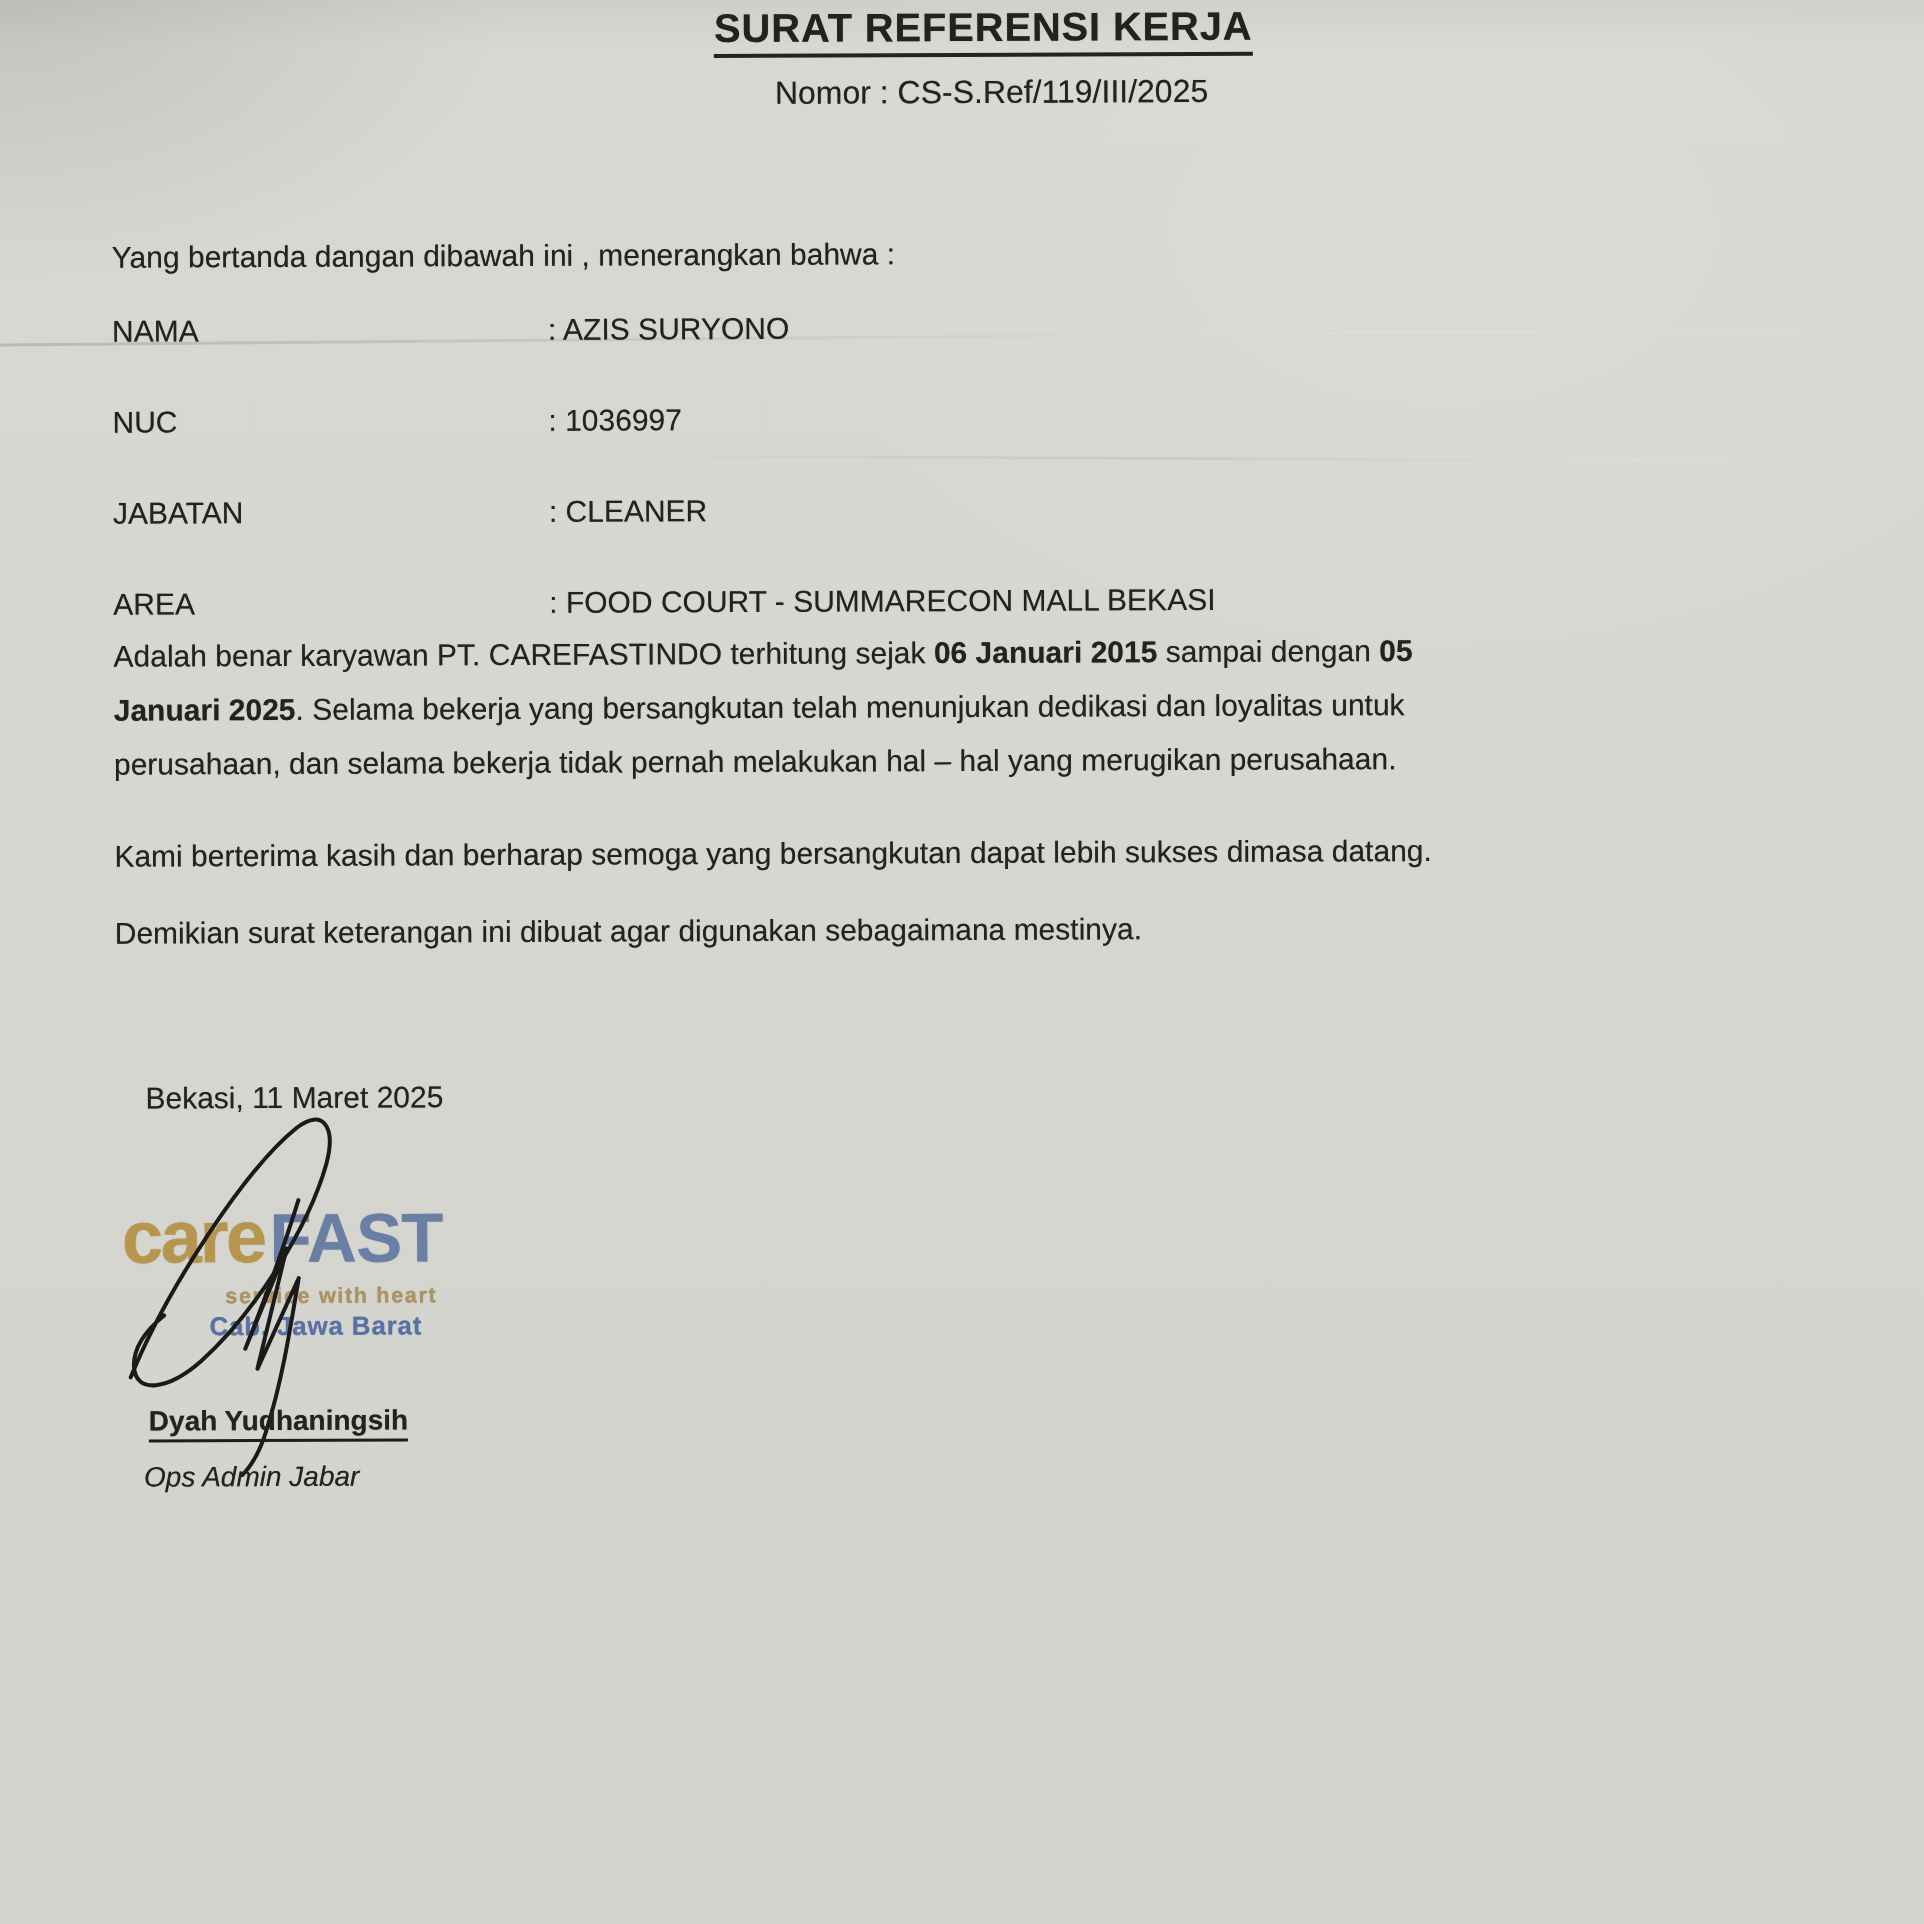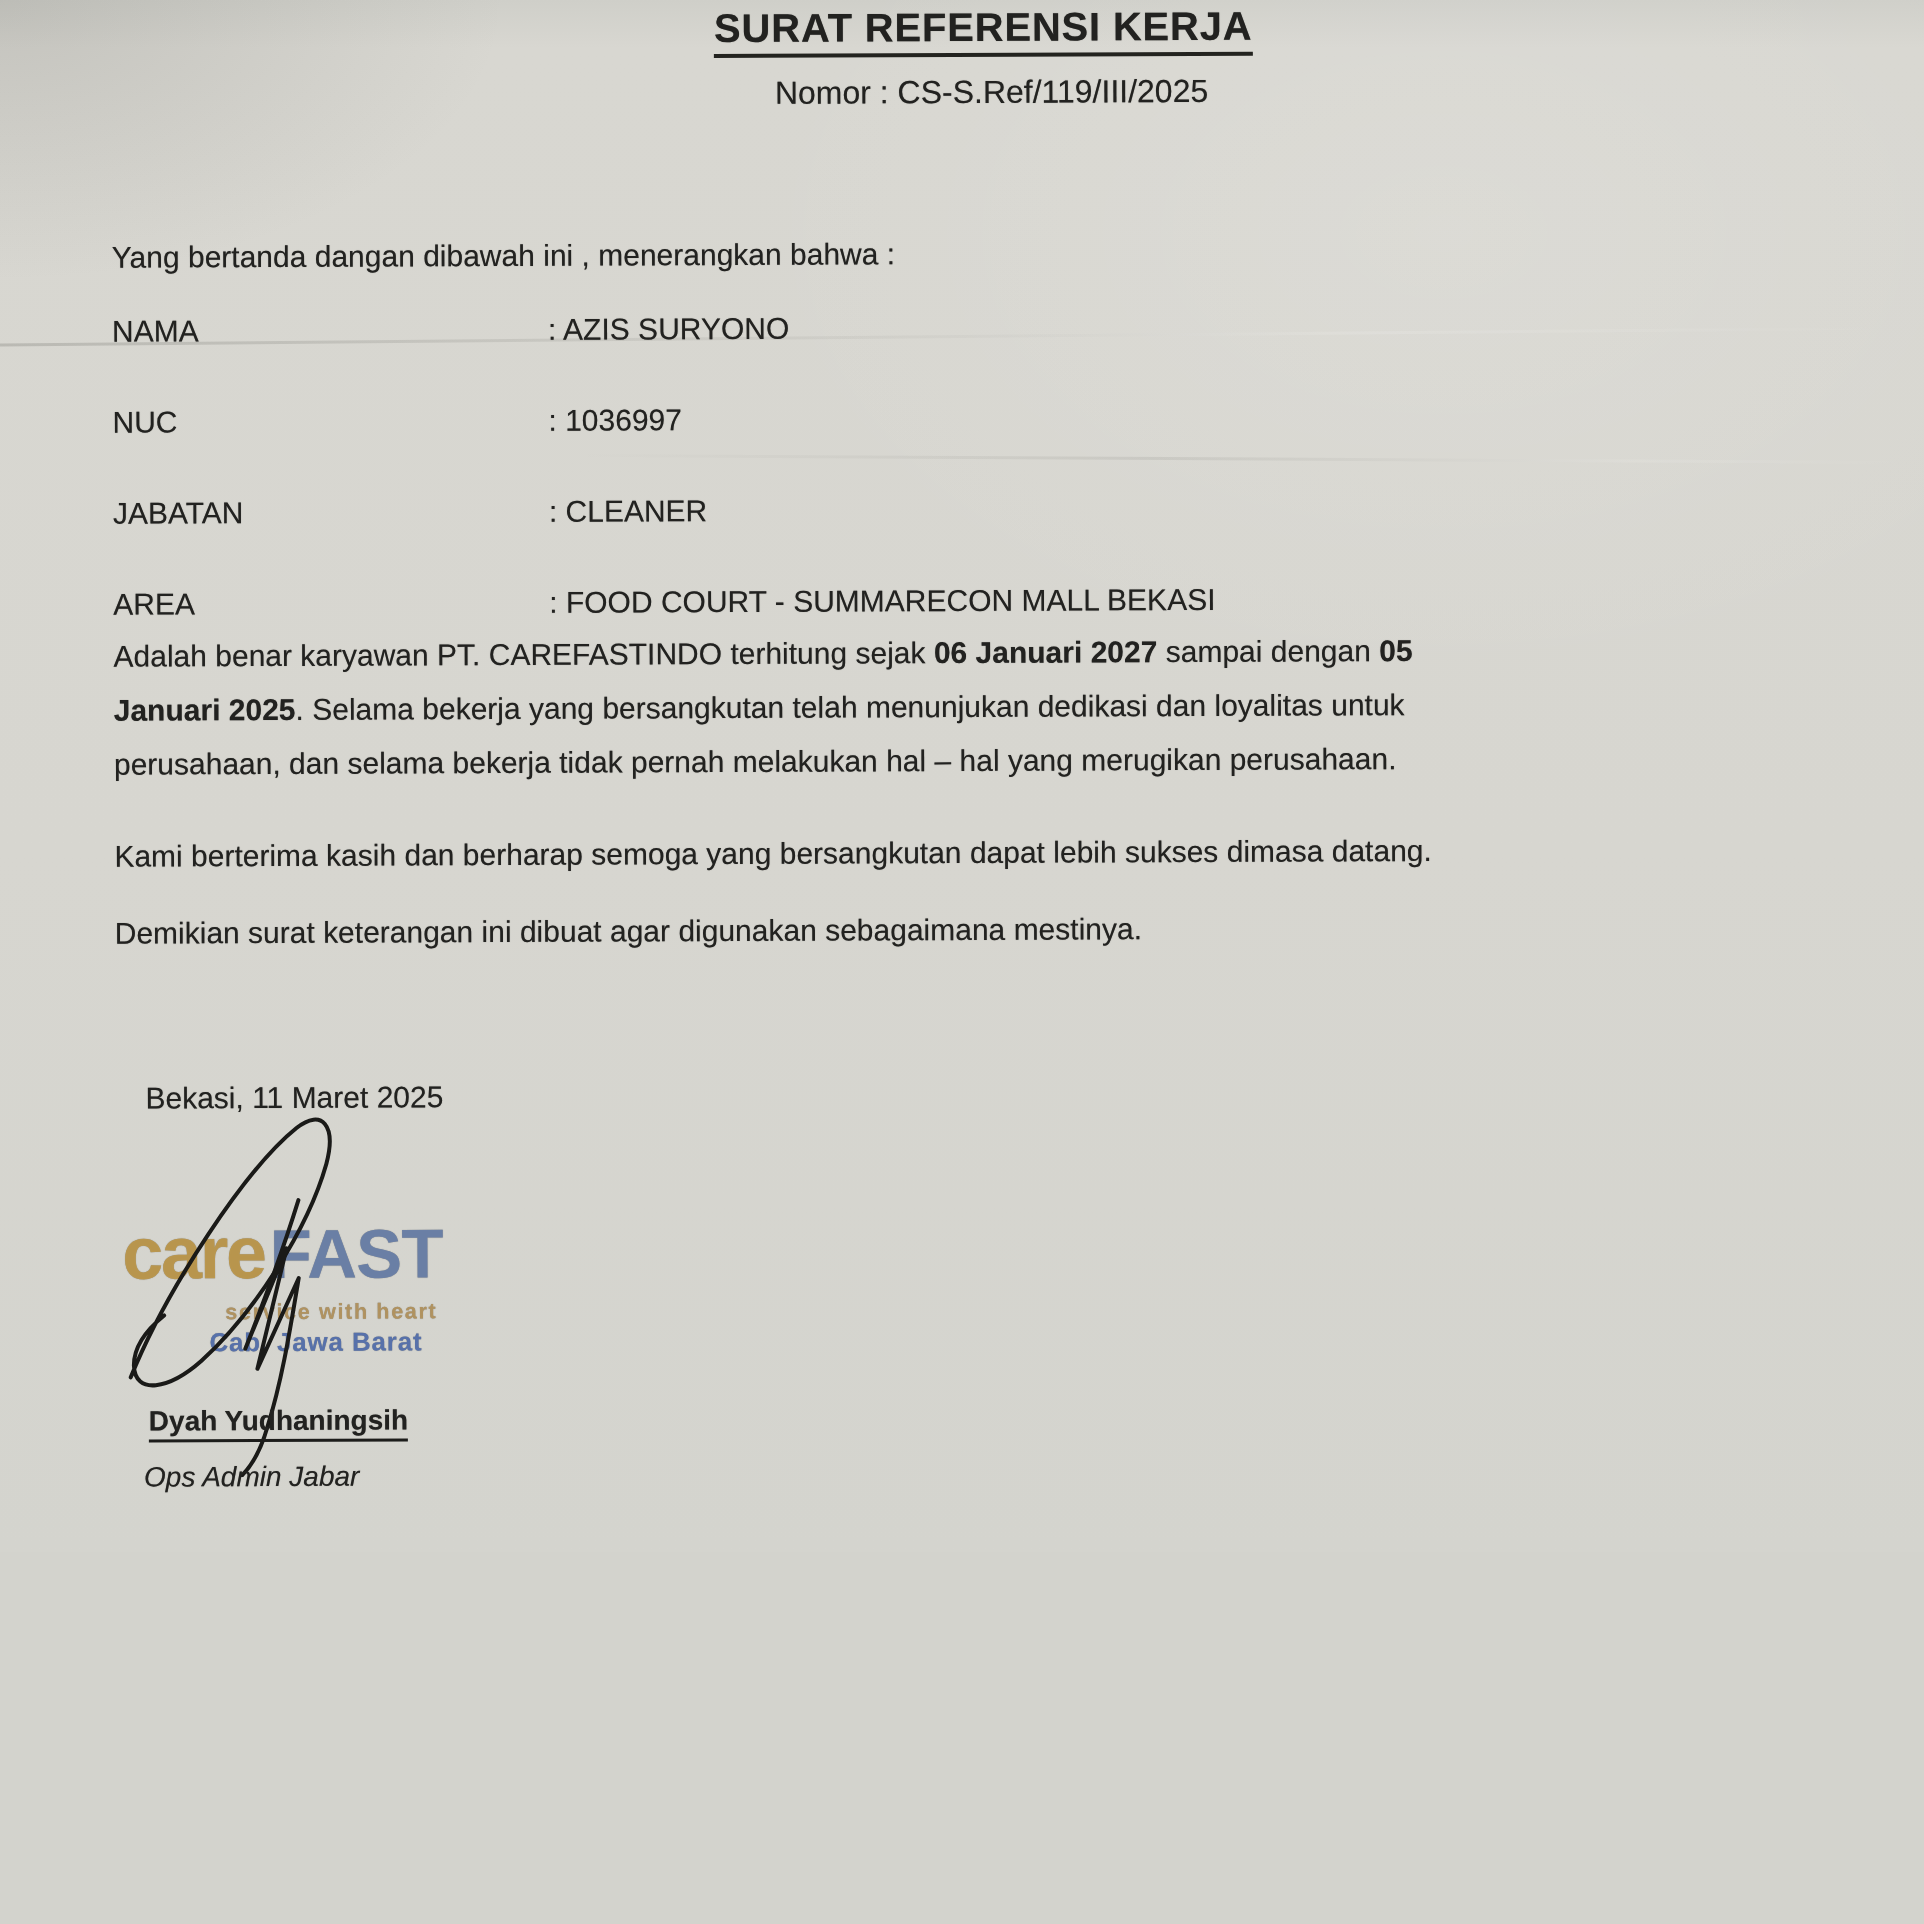--- a/index.html
+++ b/index.html
@@ -52,21 +52,20 @@
   #para1{top:626px;}
   #para2{top:826px;width:1572px;}
   #para3{top:903px;width:1572px;}
   .date-line{position:absolute;top:1078px;left:144px;font-size:30px;}
   
   .stamp{position:absolute;top:1197px;left:120px;width:385px;line-height:1;}
   .stamp-brand{display:flex;align-items:baseline;}
   .stamp-care{
     font-size:74px;font-weight:700;letter-spacing:-2.4px;
     color:rgba(203,158,66,.78);
-    margin-top:16px;
   }
   .stamp-fast{
     font-size:69px;font-weight:700;letter-spacing:-0.8px;
     color:rgba(103,128,176,.82);
     margin-left:4.8px;
   }
   .stamp-tagline{
     margin-top:11.2px;margin-left:103px;
     font-size:21.7px;letter-spacing:1.6px;font-weight:600;
     color:rgba(186,150,92,.85);
@@ -116,21 +115,21 @@
       <div class="field-row">
         <span>JABATAN</span>
         <span>: CLEANER</span>
       </div>
       <div class="field-row">
         <span>AREA</span>
         <span>: FOOD COURT - SUMMARECON MALL BEKASI</span>
       </div>
     </div>
 
-    <p class="para" id="para1"><span>Adalah benar karyawan PT. CAREFASTINDO terhitung sejak </span><b>06 Januari 2027</b><span> sampai dengan </span><b>05 Januari 2025</b><span>. Selama bekerja yang bersangkutan telah menunjukan dedikasi dan loyalitas untuk perusahaan, dan selama bekerja tidak pernah melakukan hal – hal yang merugikan perusahaan.</span></p>
+    <p class="para" id="para1"><span>Adalah benar karyawan PT. CAREFASTINDO terhitung sejak </span><b>06 Januari 2015</b><span> sampai dengan </span><b>05 Januari 2025</b><span>. Selama bekerja yang bersangkutan telah menunjukan dedikasi dan loyalitas untuk perusahaan, dan selama bekerja tidak pernah melakukan hal – hal yang merugikan perusahaan.</span></p>
 
     <p class="para" id="para2">Kami berterima kasih dan berharap semoga yang bersangkutan dapat lebih sukses dimasa datang.</p>
 
     <p class="para" id="para3">Demikian surat keterangan ini dibuat agar digunakan sebagaimana mestinya.</p>
 
     <div class="date-line">Bekasi, 11 Maret 2025</div>
 
     <div class="stamp">
       <div class="stamp-brand">
         <span class="stamp-care">care</span>

